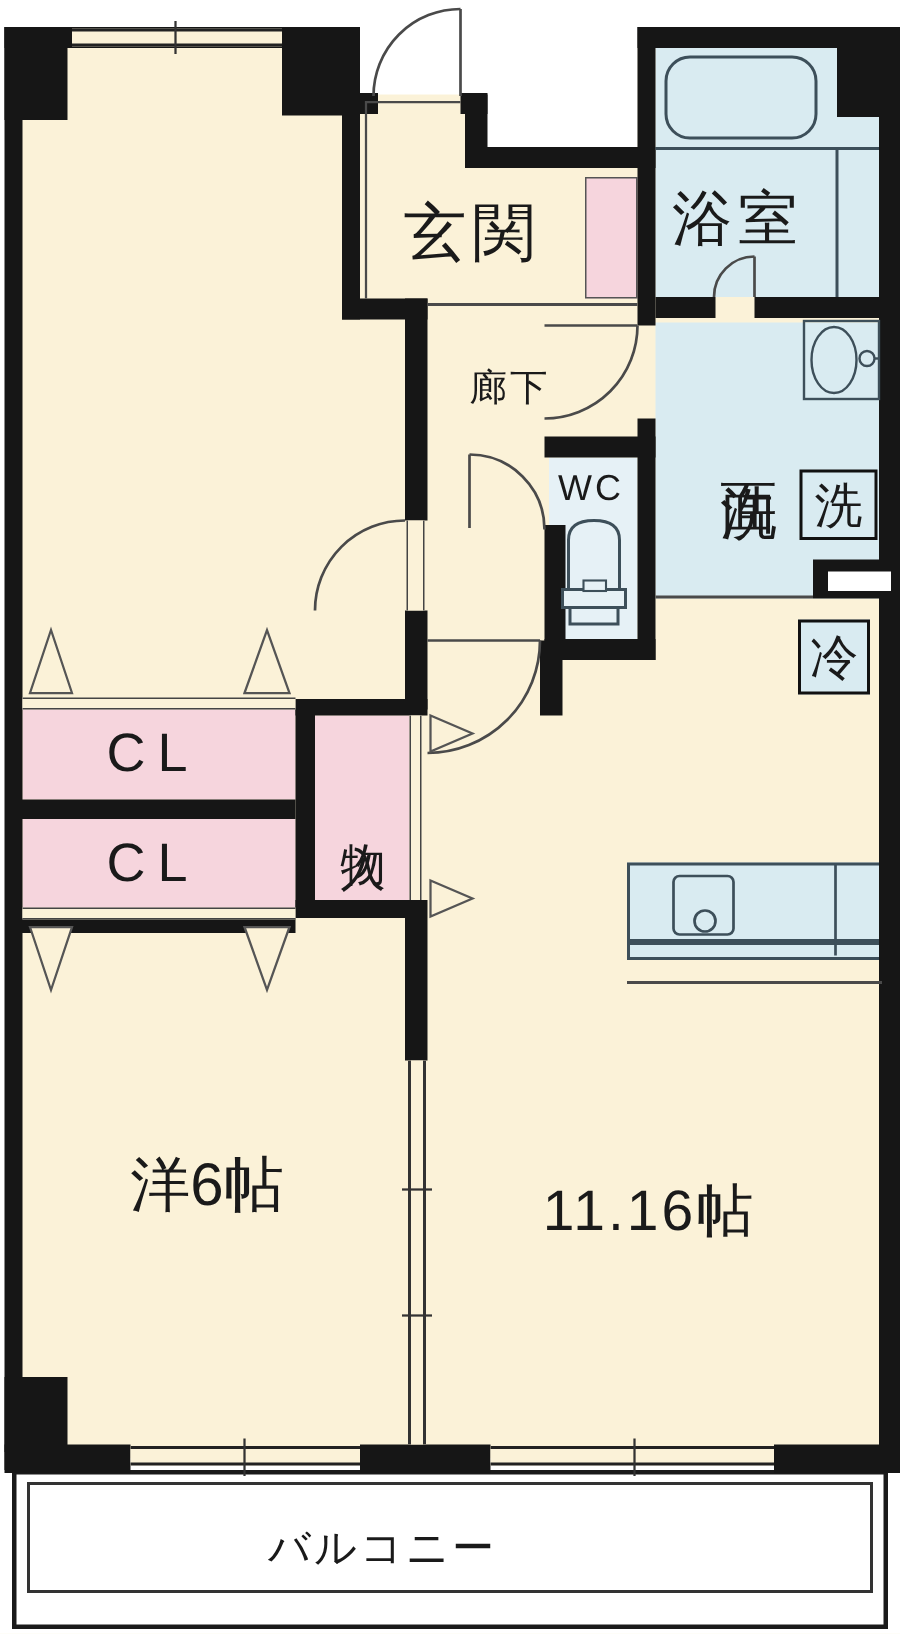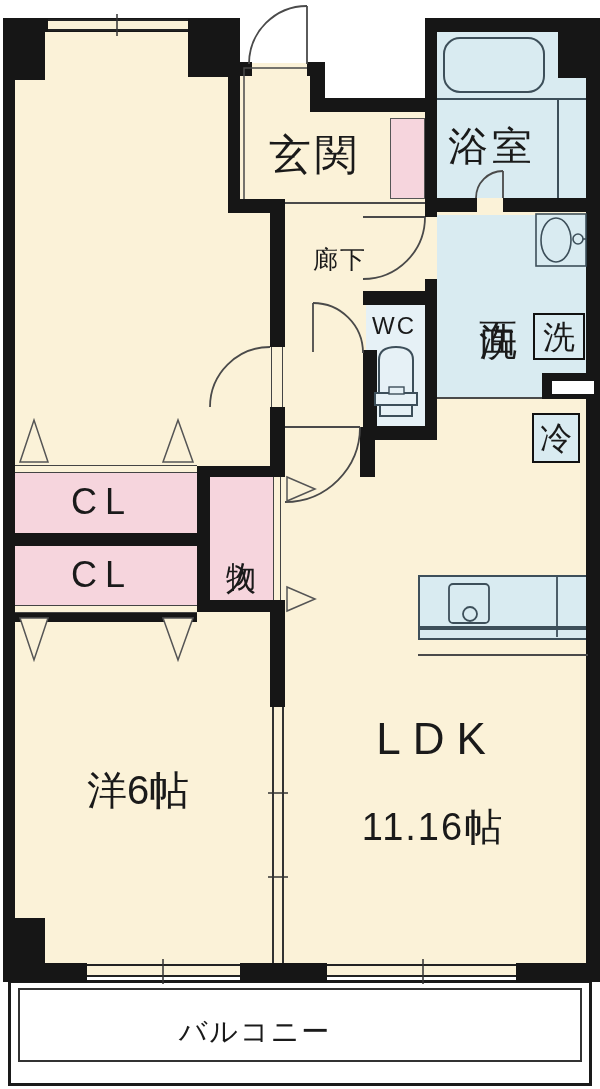--- a/index.html
+++ b/index.html
@@ -172,17 +172,16 @@
   <div class="lbl" style="left:315px;top:155px;font-size:42px;letter-spacing:4px;">玄関</div>
   <div class="lbl" style="left:340px;top:259px;font-size:25px;letter-spacing:2px;">廊下</div>
   <div class="lbl" style="left:394px;top:326px;font-size:24px;letter-spacing:2px;">WC</div>
   <div class="lbl vert" style="left:498px;top:292px;font-size:38px;">洗面</div>
   <div class="lbl" style="left:559px;top:337px;font-size:32px;">洗</div>
   <div class="lbl" style="left:556px;top:438px;font-size:32px;">冷</div>
   <div class="lbl" style="left:102px;top:502px;font-size:36px;letter-spacing:8px;">CL</div>
   <div class="lbl" style="left:102px;top:575px;font-size:36px;letter-spacing:8px;">CL</div>
   <div class="lbl vert" style="left:241px;top:539px;font-size:30px;">物入</div>
   <div class="lbl" style="left:138px;top:790px;font-size:40px;">洋6帖</div>
-  <div class="lbl" style="left:437px;top:739px;font-size:44px;letter-spacing:12px;">LDK</div>
-  <div class="lbl" style="left:433px;top:827px;font-size:38px;letter-spacing:2px;">11.16帖</div>
+  <div class="lbl" style="left:433px;top:808px;font-size:38px;letter-spacing:2px;">11.16帖</div>
   <div class="lbl" style="left:255px;top:1032px;font-size:28px;letter-spacing:2px;">バルコニー</div>
 
 </div>
 
 </body></html>

